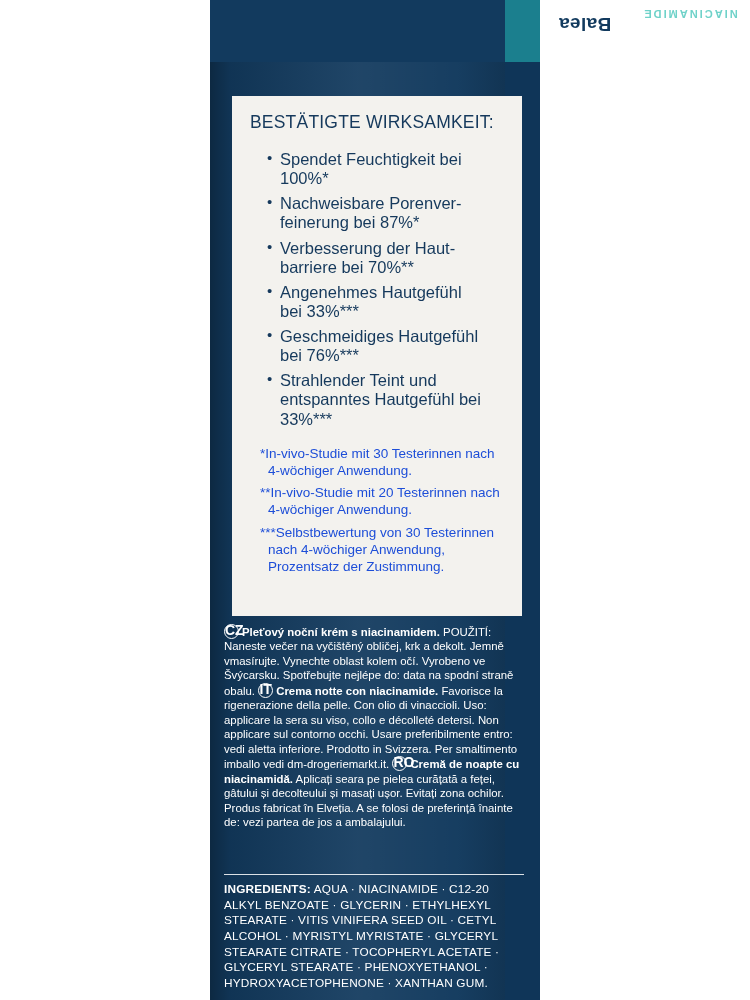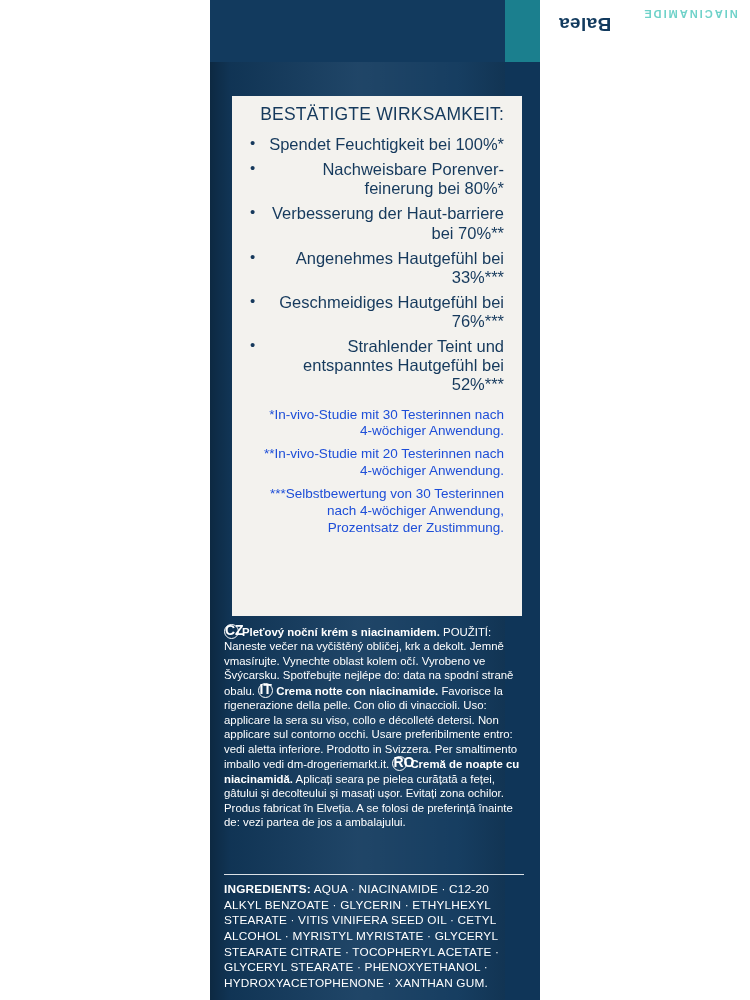--- a/index.html
+++ b/index.html
@@ -54,26 +54,26 @@
     color:#ffffff;font-size:12px;letter-spacing:2px;font-weight:700;
     text-align:center;
   }
 
   
   .claims{
     position:absolute;left:232px;top:96px;width:290px;height:520px;
     background:#f3f2ee;
     padding:0;
   }
-  .claims-inner{padding:8px 18px 8px 18px;color:#123a5e;text-align:right;}
+  .claims-inner{padding:16px 18px 8px 18px;color:#123a5e;}
   .claims-title{
     font-size:17.5px;font-weight:400;letter-spacing:.2px;margin:0 0 10px 0;
     color:#15395c;
   }
-  ul.claim-list{list-style:none;margin:0;padding:0;}
+  ul.claim-list{list-style:none;margin:17px;padding:0;}
   ul.claim-list li{
     position:relative;padding-left:13px;margin-bottom:6px;
     font-size:16.5px;line-height:1.16;color:#15395c;
   }
   ul.claim-list li:before{
     content:"•";position:absolute;left:0;top:-1px;font-size:15px;
   }
   .footnotes{margin-top:12px;padding-left:10px;}
   .footnote{
     font-size:13.5px;line-height:1.25;color:#1d4ed8;margin-bottom:6px;
@@ -118,25 +118,25 @@
     </div>
     <div class="top-niacinamide">NIACINAMIDE</div>
     <div class="top-nachtcreme">NACHTCREME</div>
   </div>
 
   <div class="claims">
     <div class="claims-inner">
       <div class="claims-title">BESTÄTIGTE WIRKSAMKEIT:</div>
       <ul class="claim-list">
         <li>Spendet Feuchtigkeit bei 100%*</li>
-        <li>Nachweisbare Porenver-feinerung bei 80%*</li>
+        <li>Nachweisbare Porenver-feinerung bei 87%*</li>
         <li>Verbesserung der Haut-barriere bei 70%**</li>
         <li>Angenehmes Hautgefühl bei 33%***</li>
         <li>Geschmeidiges Hautgefühl bei 76%***</li>
-        <li>Strahlender Teint und entspanntes Hautgefühl bei 52%***</li>
+        <li>Strahlender Teint und entspanntes Hautgefühl bei 33%***</li>
       </ul>
       <div class="footnotes">
         <div class="footnote">*In-vivo-Studie mit 30 Testerinnen nach 4-wöchiger Anwendung.</div>
         <div class="footnote">**In-vivo-Studie mit 20 Testerinnen nach 4-wöchiger Anwendung.</div>
         <div class="footnote">***Selbstbewertung von 30 Testerinnen nach 4-wöchiger Anwendung, Prozentsatz der Zustimmung.</div>
       </div>
     </div>
   </div>
 
   <div class="lang-block">

